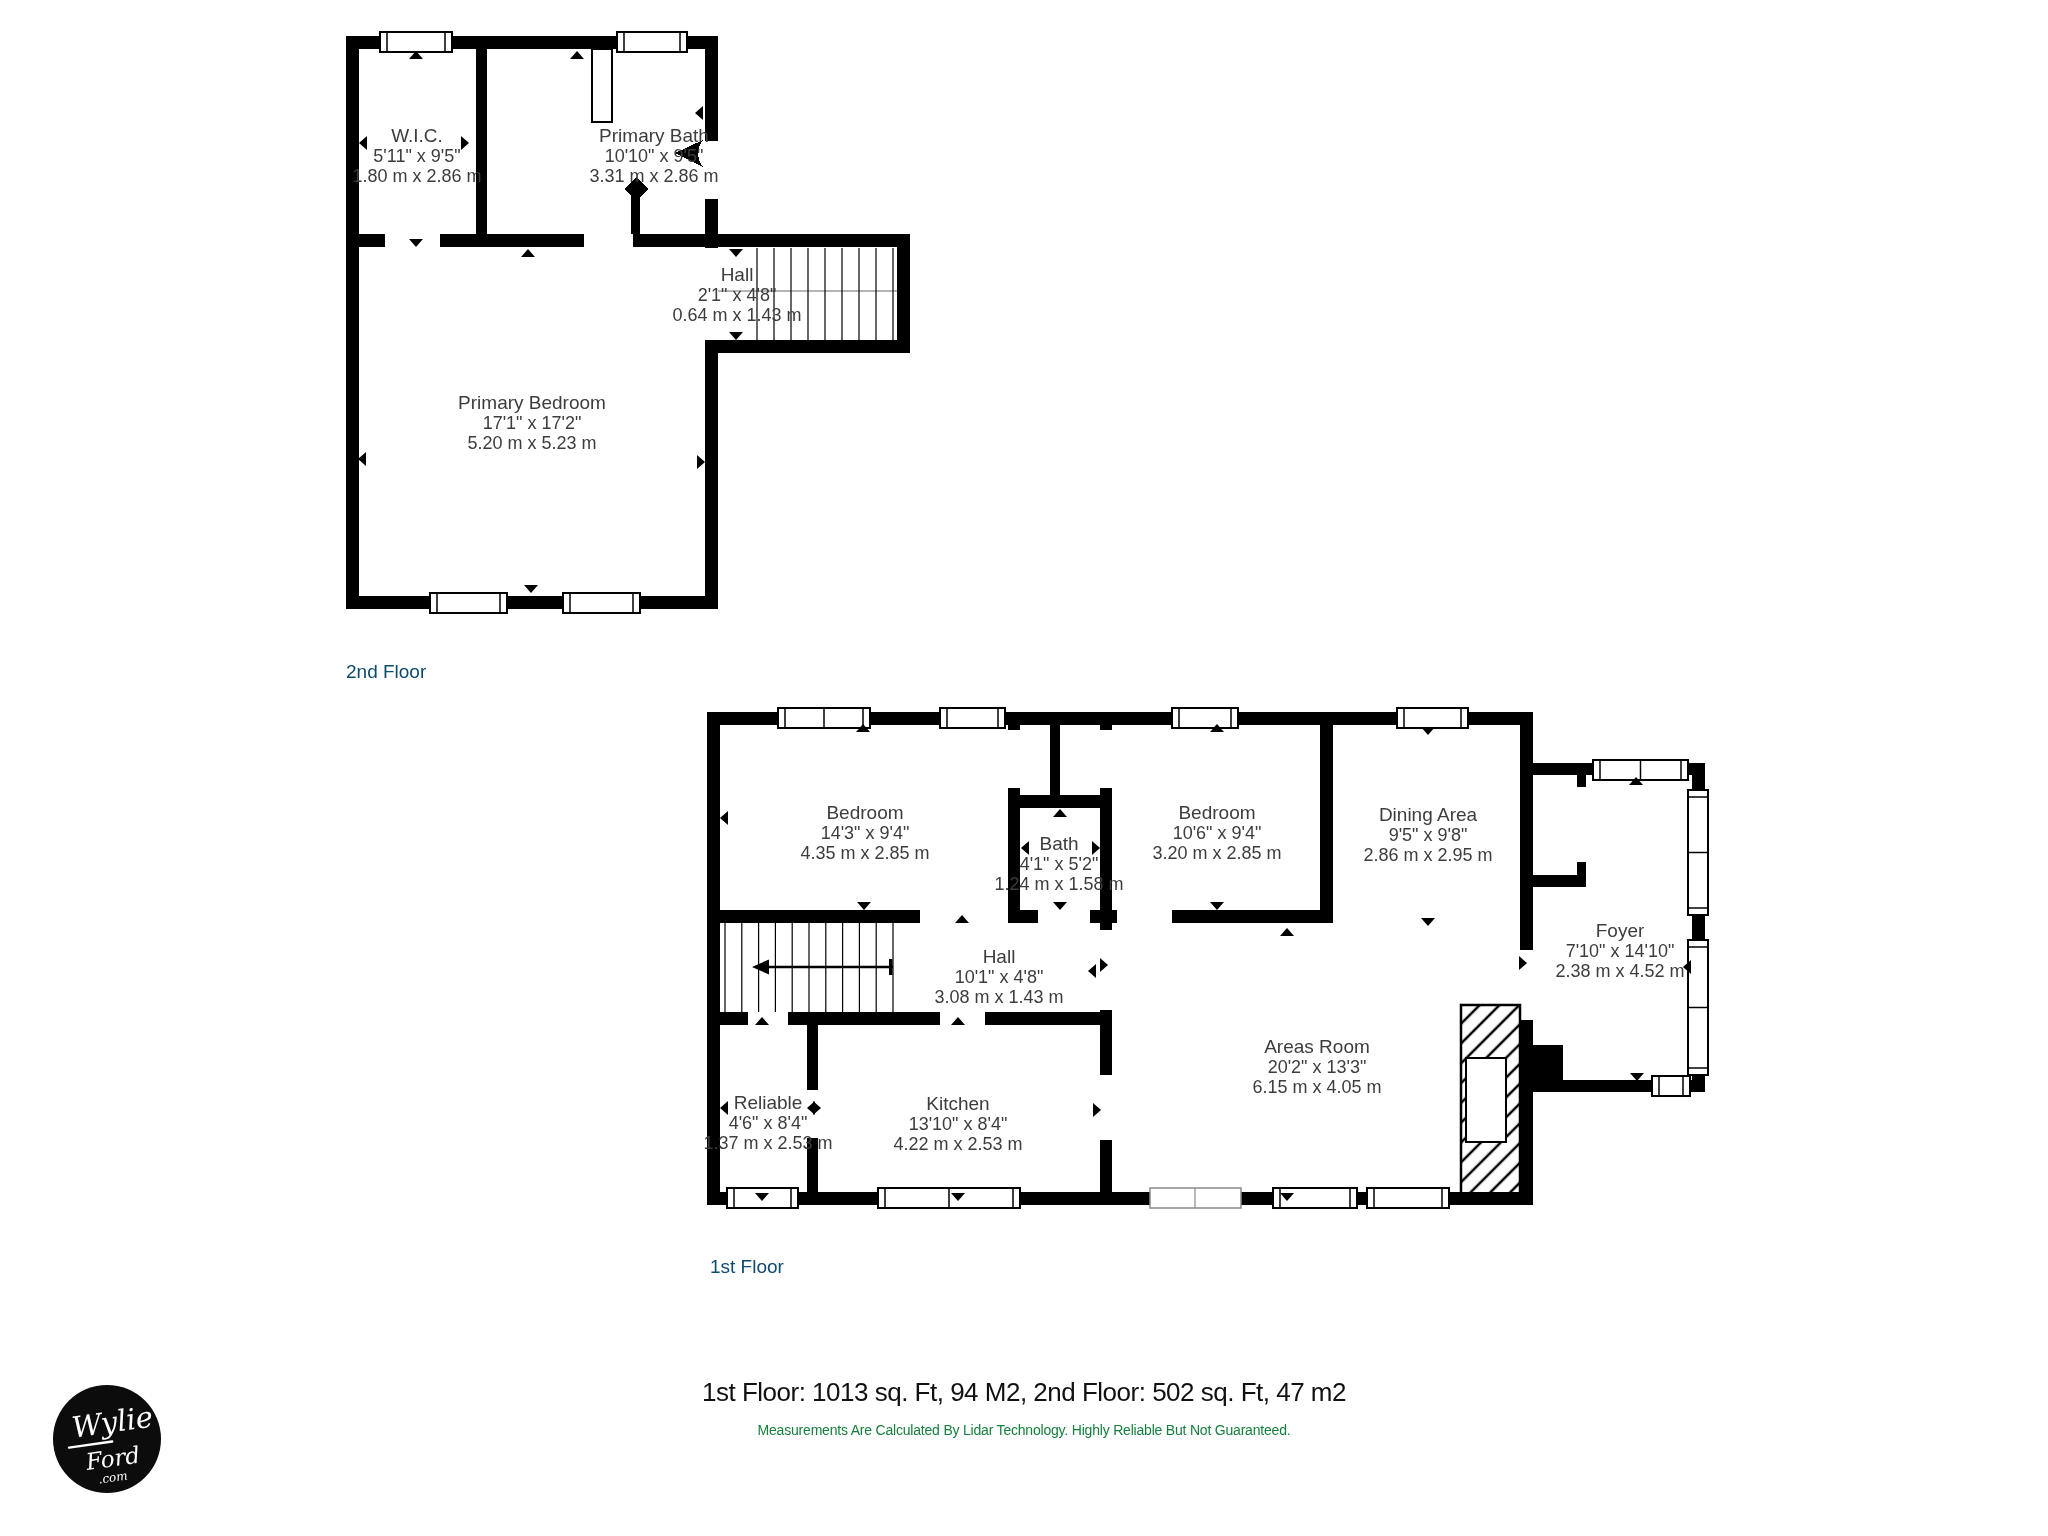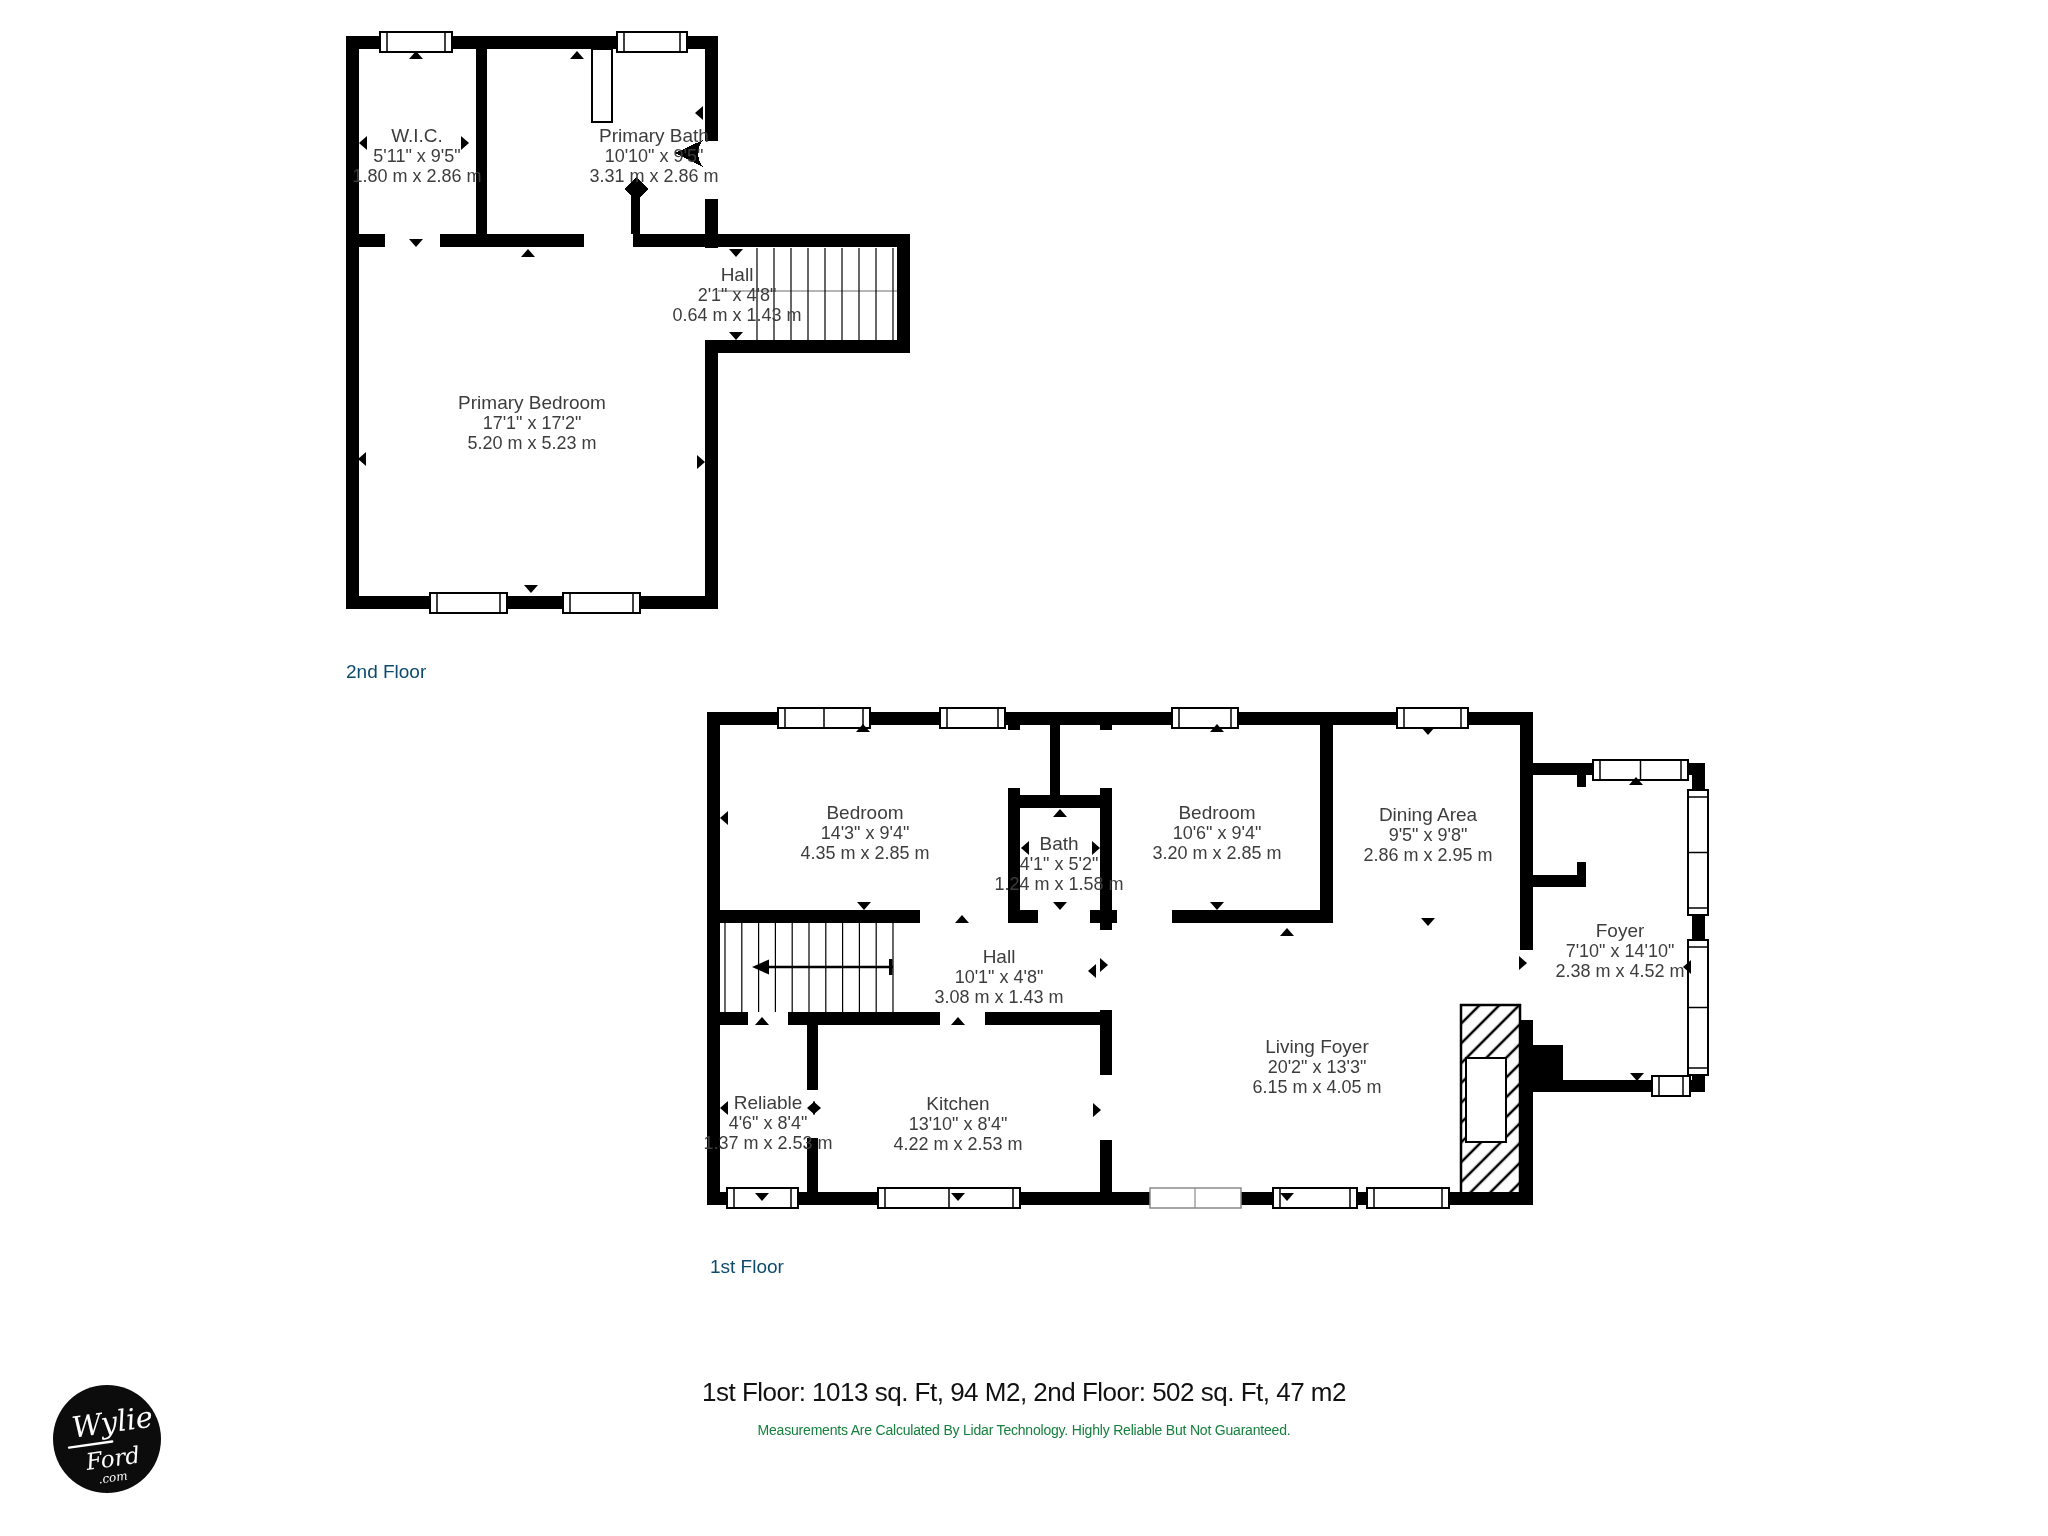--- a/index.html
+++ b/index.html
@@ -263,21 +263,21 @@
         <div class="room-name">Foyer</div>
         <div class="room-dim">7'10" x 14'10"</div>
         <div class="room-dim">2.38 m x 4.52 m</div>
       </div>
       <div class="room-label" style="left: 999px; top: 977px;">
         <div class="room-name">Hall</div>
         <div class="room-dim">10'1" x 4'8"</div>
         <div class="room-dim">3.08 m x 1.43 m</div>
       </div>
       <div class="room-label" style="left: 1317px; top: 1067px;">
-        <div class="room-name">Living Foyer</div>
+        <div class="room-name">Areas Room</div>
         <div class="room-dim">20'2" x 13'3"</div>
         <div class="room-dim">6.15 m x 4.05 m</div>
       </div>
       <div class="room-label" style="left: 768px; top: 1123px;">
         <div class="room-name">Reliable</div>
         <div class="room-dim">4'6" x 8'4"</div>
         <div class="room-dim">1.37 m x 2.53 m</div>
       </div>
       <div class="room-label" style="left: 958px; top: 1124px;">
         <div class="room-name">Kitchen</div>

